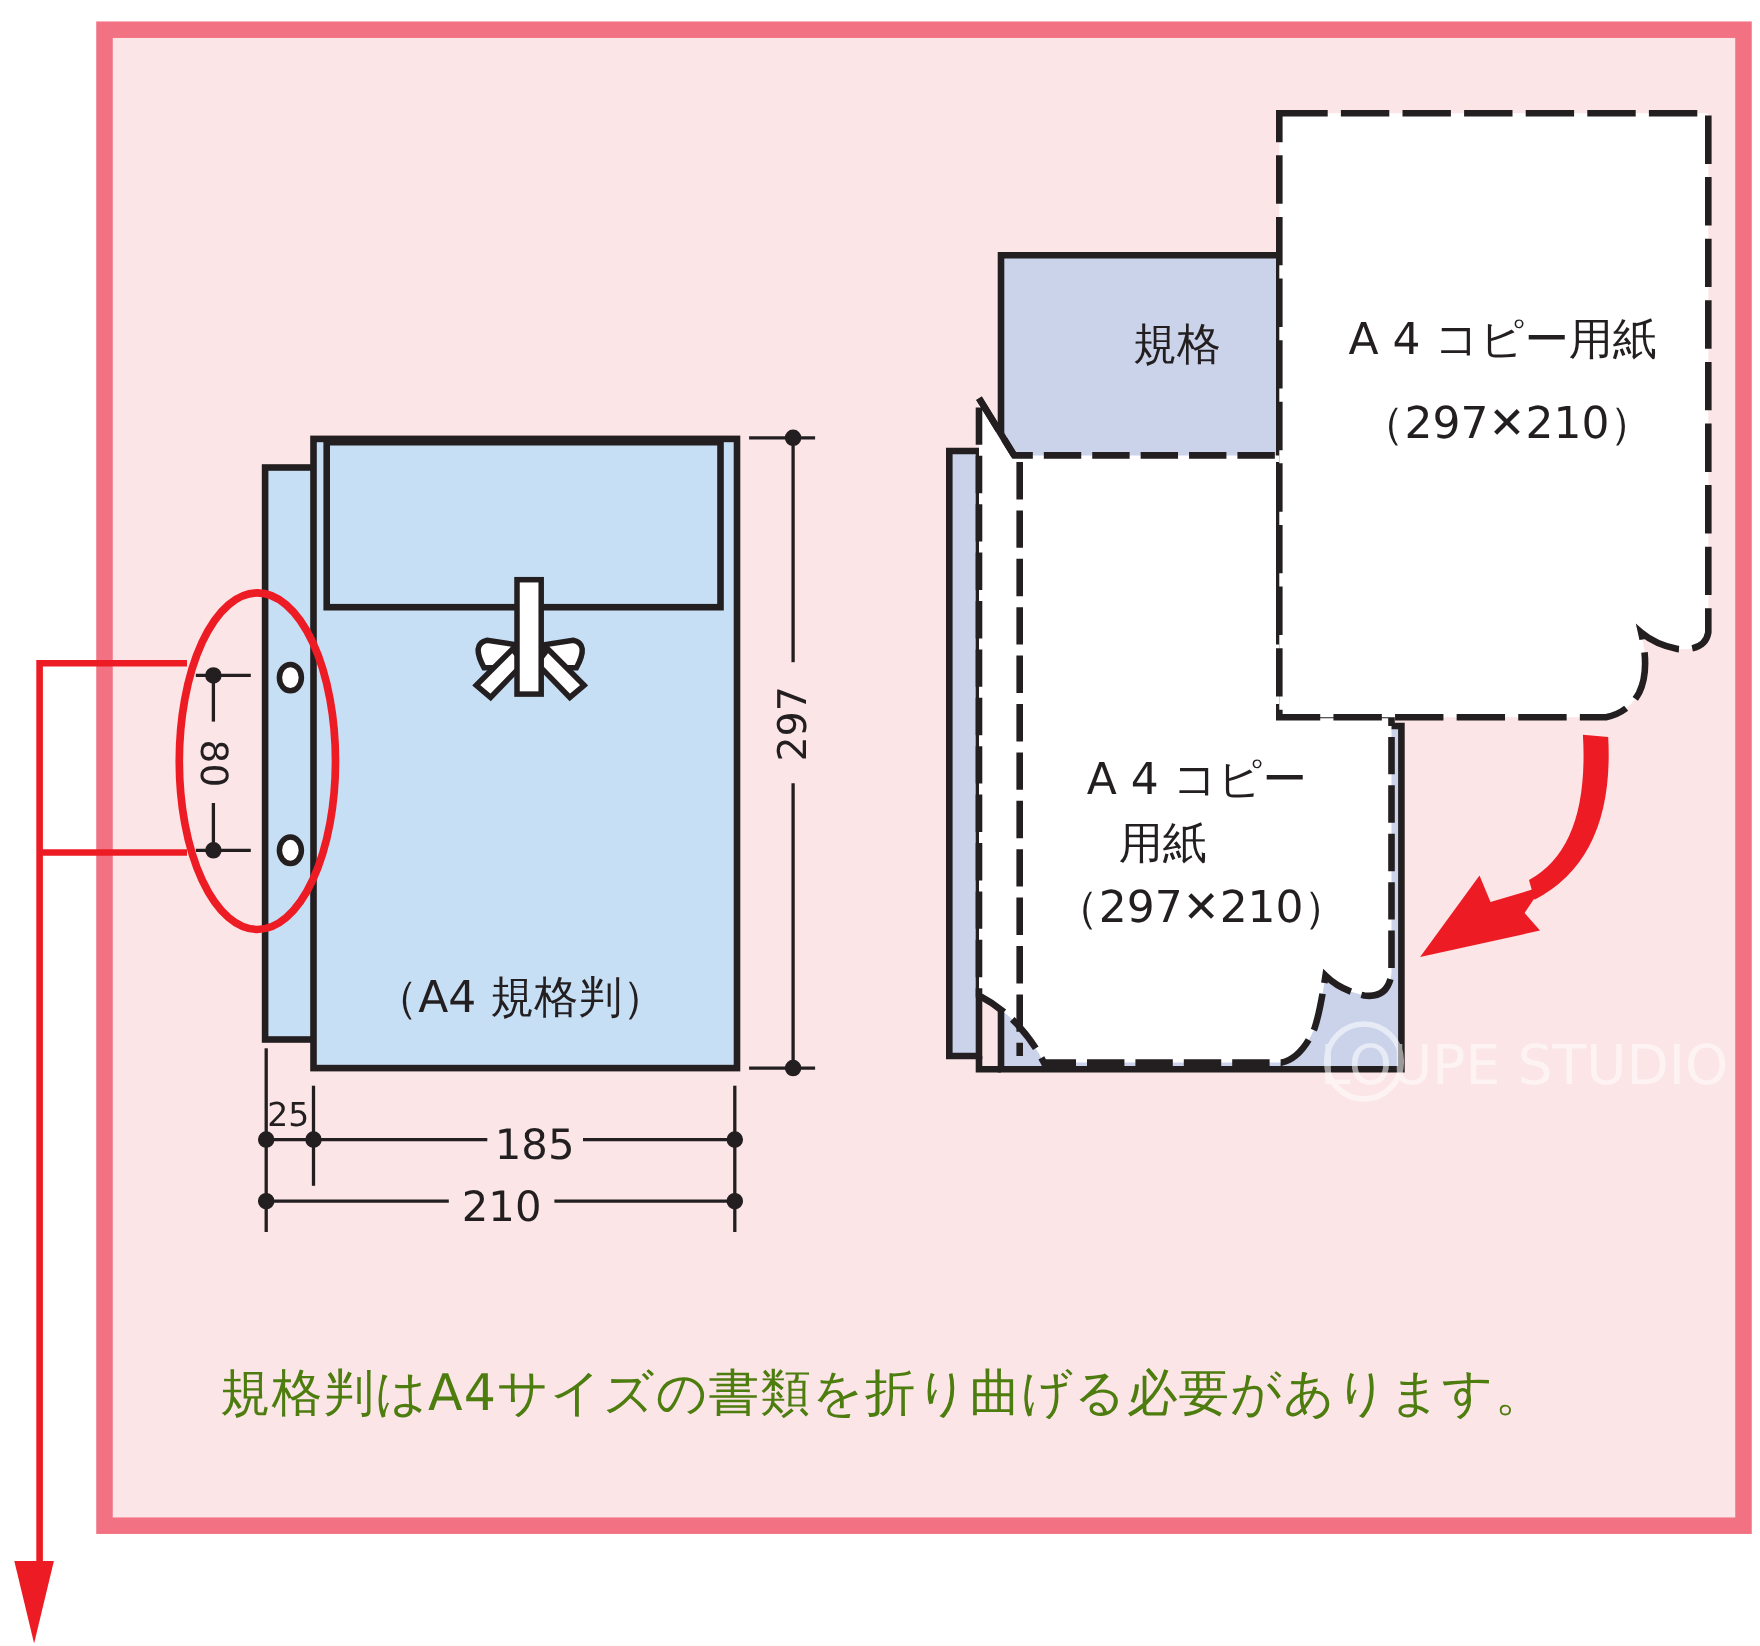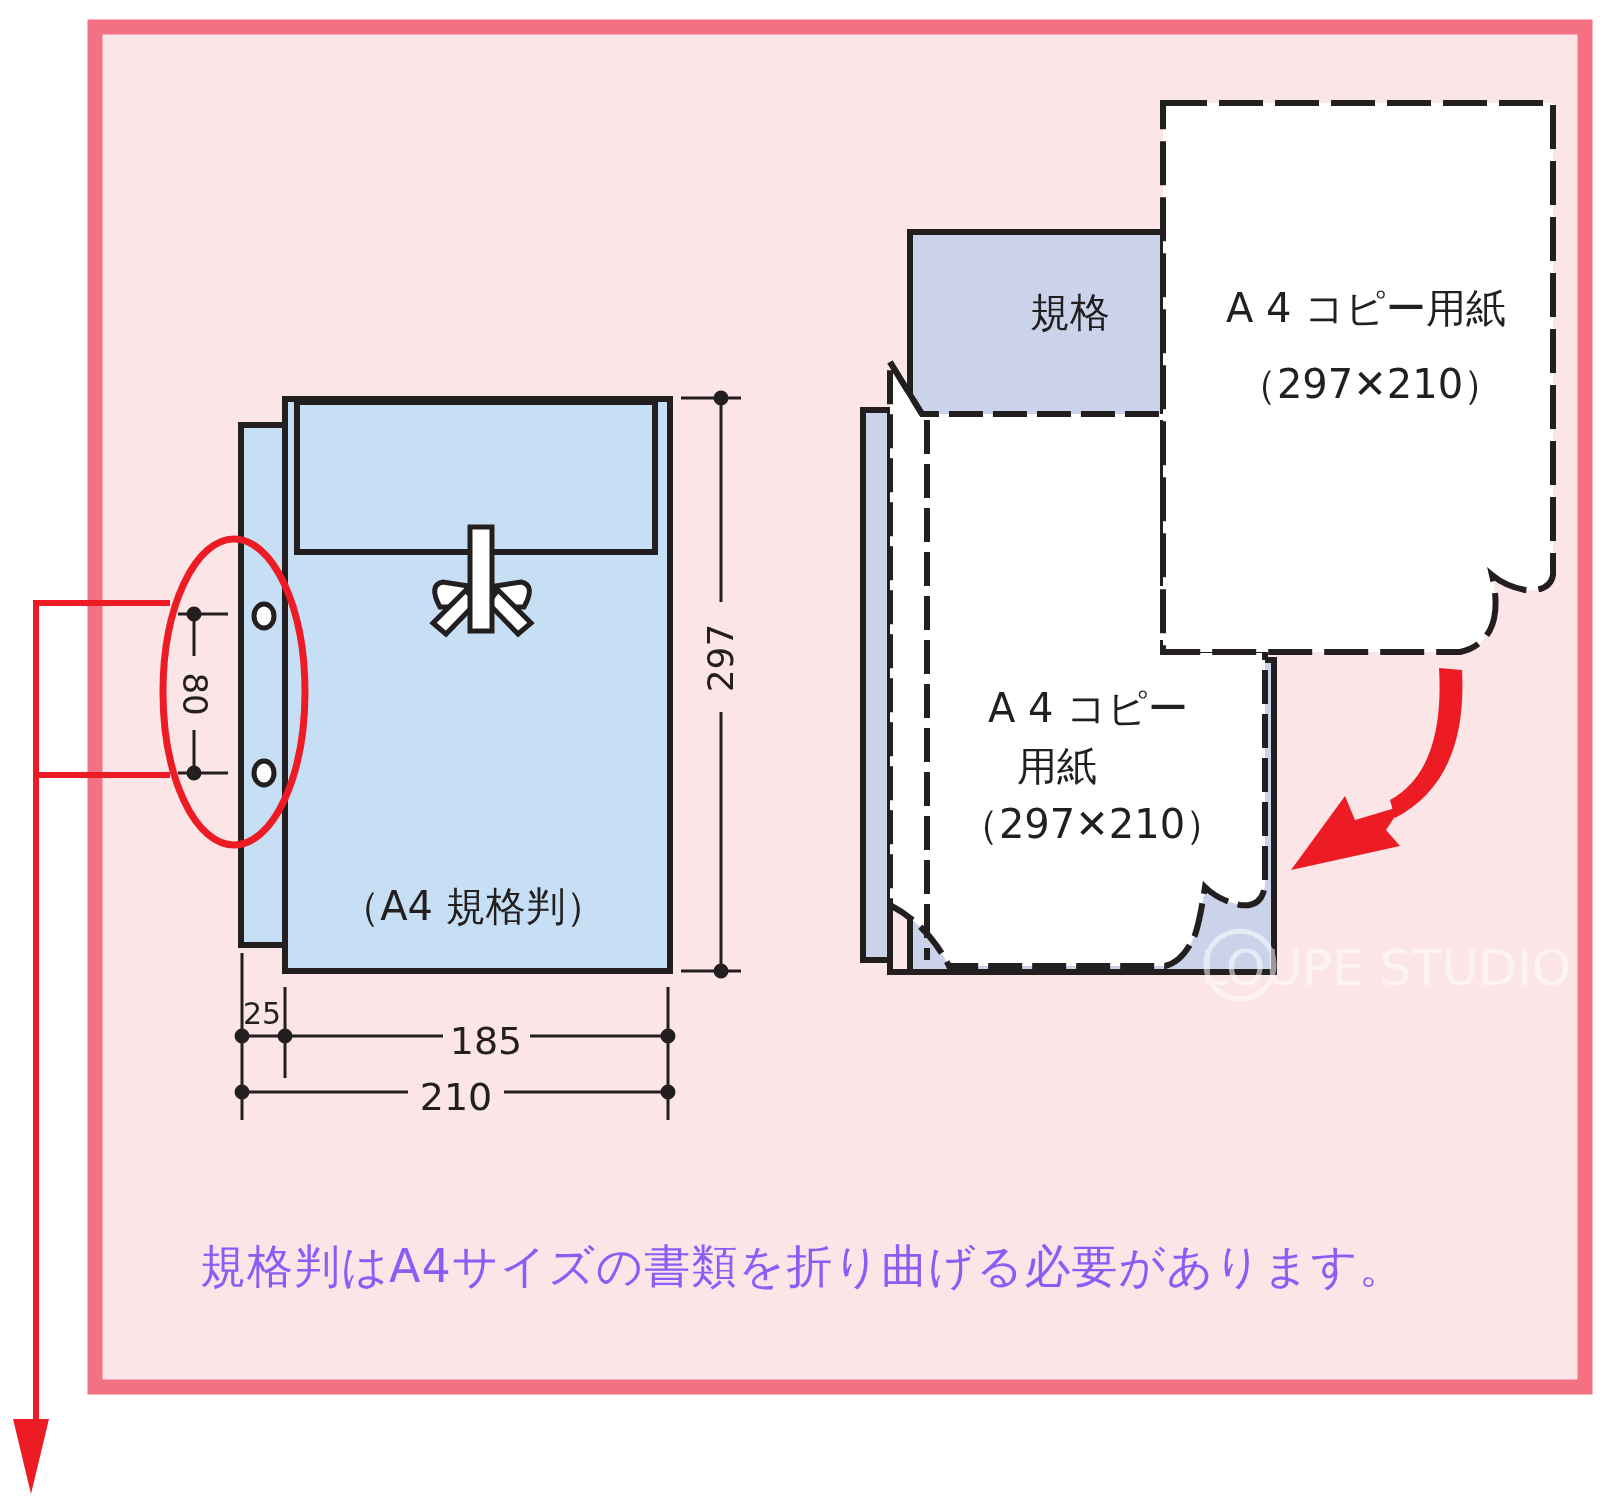--- a/index.html
+++ b/index.html
@@ -1,20 +1,20 @@
 <!DOCTYPE html>
 <html><head>
 <meta charset="utf-8">
 <style>
   html, body { margin: 0; padding: 0; background: #ffffff; }
   body { width: 1600px; height: 1496px; position: relative; overflow: hidden;
          font-family: "DejaVu Sans", "Liberation Sans", sans-serif; }
   #stage { position: absolute; left: 0; top: 0; width: 1600px; height: 1496px; }
   svg text { font-family: "DejaVu Sans", "Liberation Sans", sans-serif; fill: #231f20; }
-  .caption { position: absolute; left: 200px; top: 1236px; font-size: 46px; color: #8b5cf6;
+  .caption { position: absolute; left: 200px; top: 1236px; font-size: 46px; color: #4d7c0f;
              letter-spacing: 1px; white-space: nowrap; }
 </style>
 </head>
 <body>
 
 <div id="stage">
 <svg width="1600" height="1496" viewBox="0 0 1600 1496" xmlns="http://www.w3.org/2000/svg">
 
   <rect x="95" y="27" width="1490" height="1360" fill="#fce5e6" stroke="#f27182" stroke-width="15"></rect>
 

